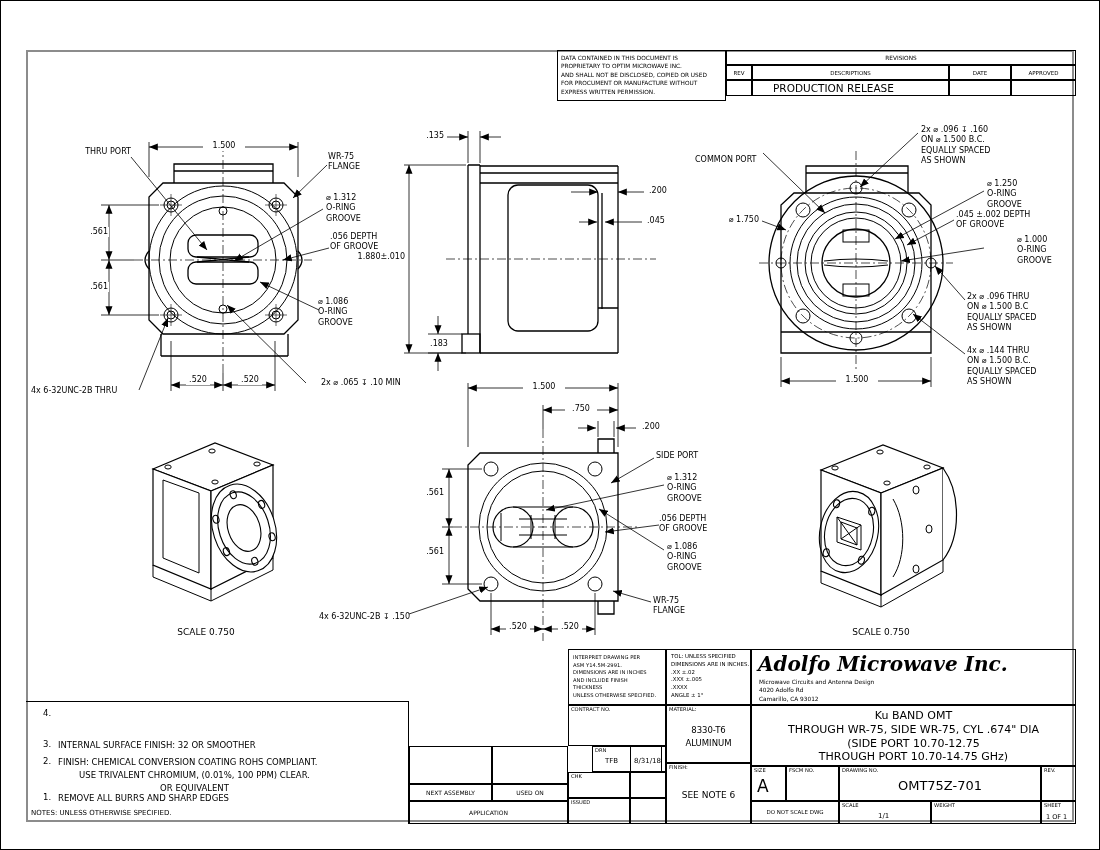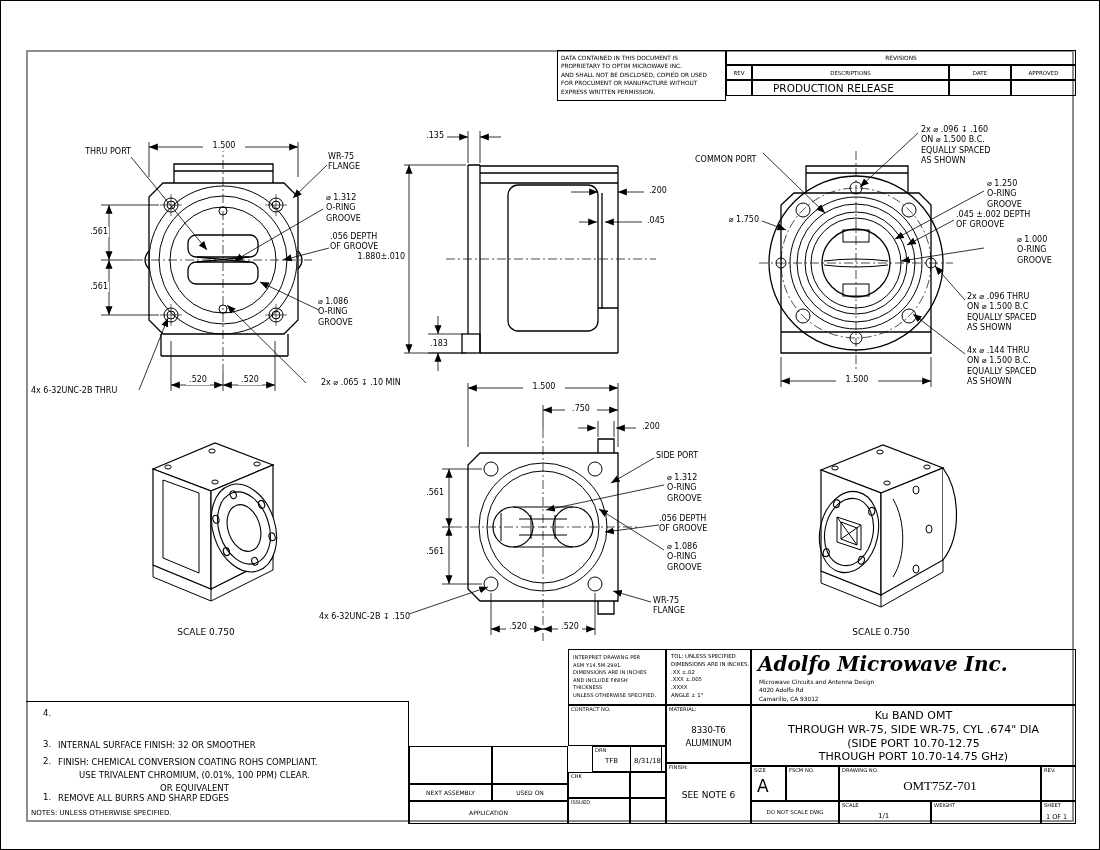--- a/index.html
+++ b/index.html
@@ -428,21 +428,21 @@
     </div>
     <div class="box" style="left:750px;top:765px;width:35px;height:35px;">
       <span class="tlabel">SIZE</span>
       <span style="position:absolute;left:5px;top:9px;font-size:17px;">A</span>
     </div>
     <div class="box" style="left:785px;top:765px;width:53px;height:35px;">
       <span class="tlabel">FSCM NO.</span>
     </div>
     <div class="box" style="left:838px;top:765px;width:202px;height:35px;">
       <span class="tlabel">DRAWING NO.</span>
-      <div style="position:absolute;left:0;top:11px;width:100%;text-align:center;font-size:13px;font-family:Liberation Serif, serif;">OMT75Z-701</div>
+      <div style="position:absolute;left:0;top:11px;width:100%;text-align:center;font-size:13px;">OMT75Z-701</div>
     </div>
     <div class="box" style="left:1040px;top:765px;width:35px;height:35px;">
       <span class="tlabel">REV.</span>
     </div>
     <div class="box" style="left:750px;top:800px;width:88px;height:23px;text-align:center;font-size:5.5px;line-height:21px;">DO NOT SCALE DWG</div>
     <div class="box" style="left:838px;top:800px;width:92px;height:23px;">
       <span class="tlabel">SCALE</span>
       <span style="position:absolute;left:38px;top:10px;font-size:7px;">1/1</span>
     </div>
     <div class="box" style="left:930px;top:800px;width:110px;height:23px;">

